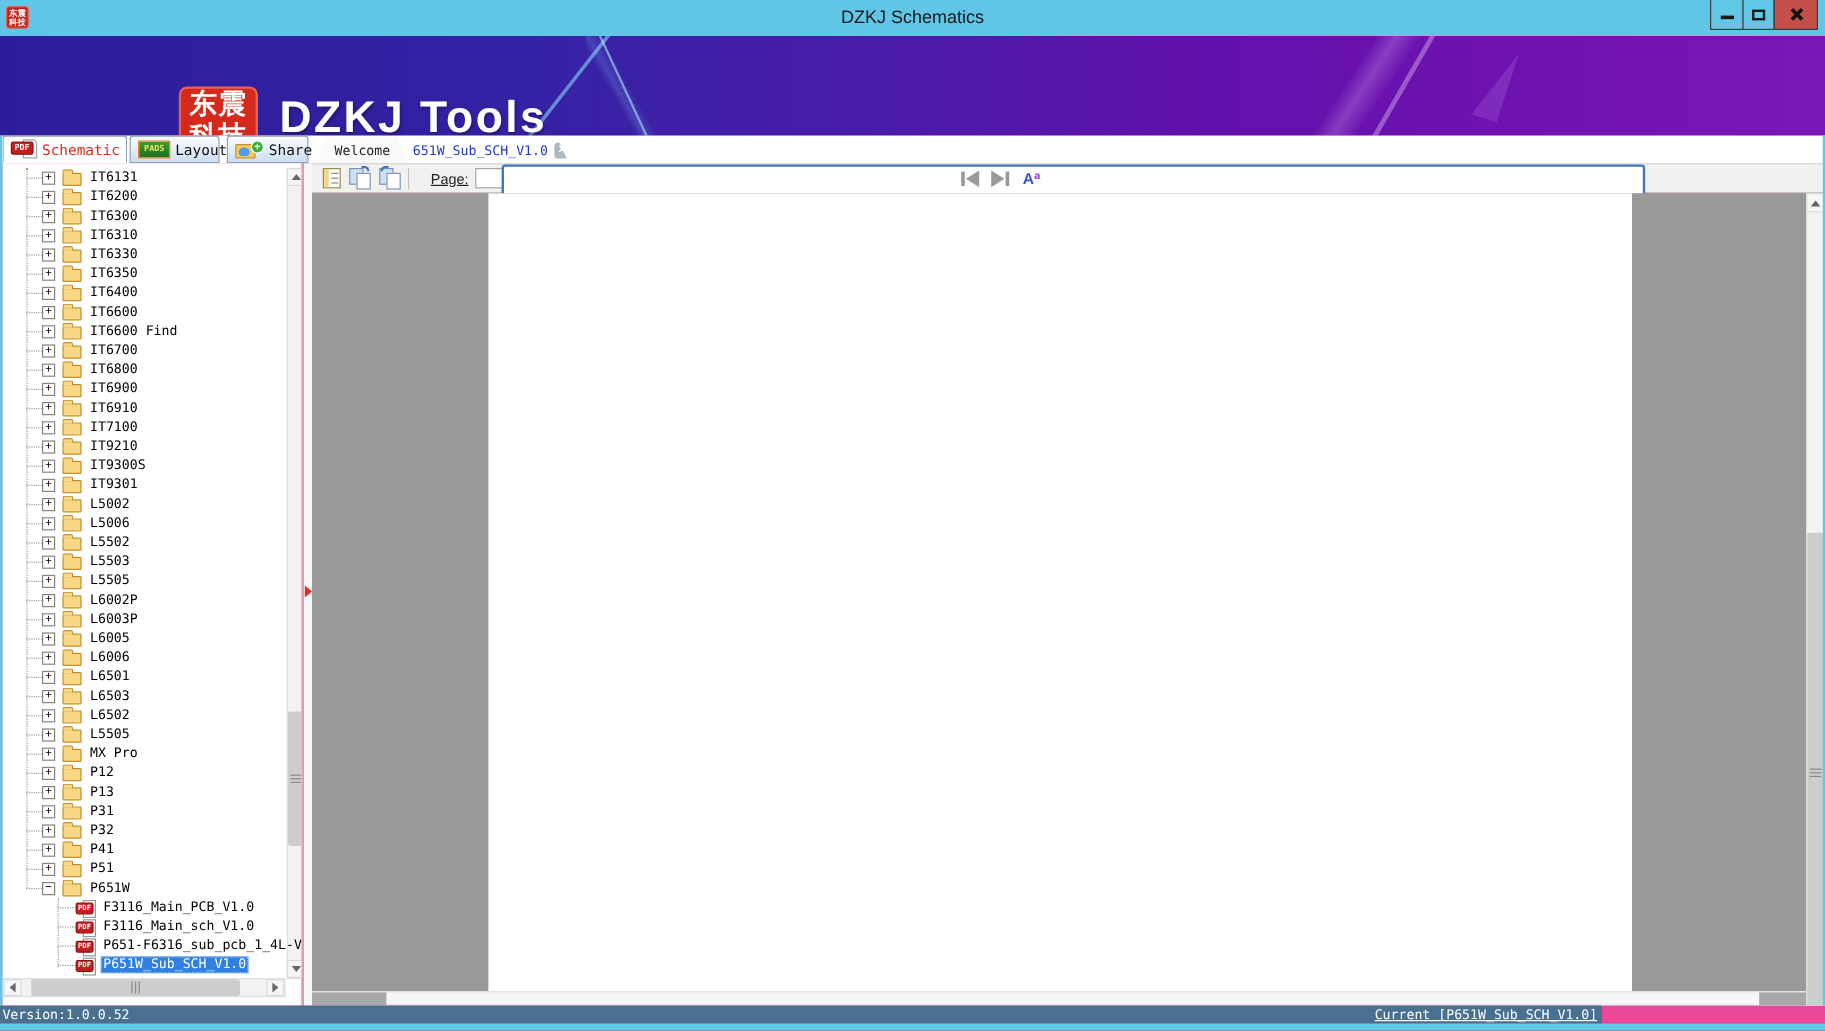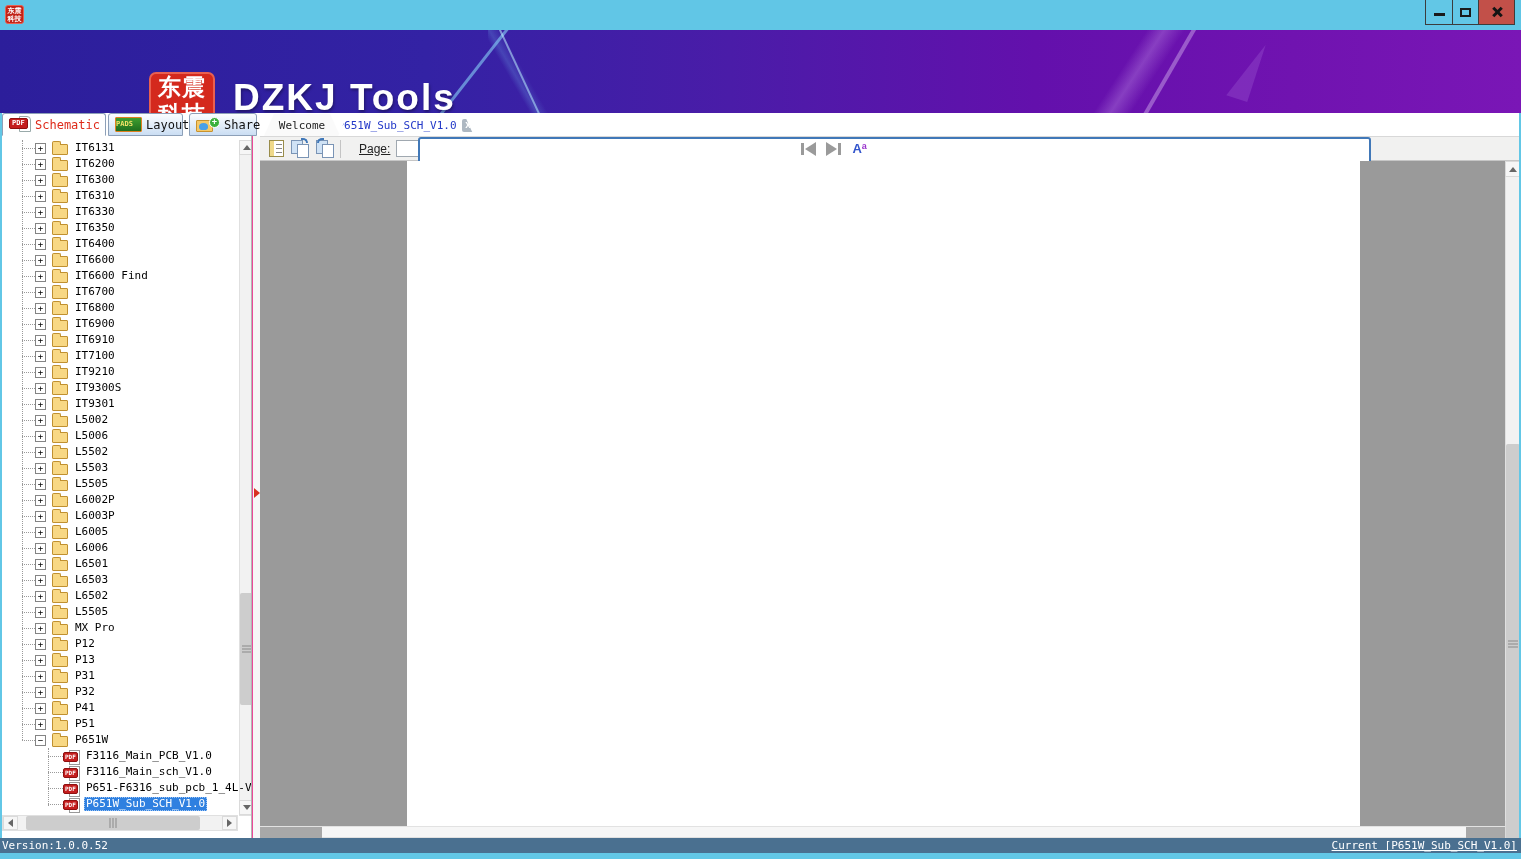--- a/index.html
+++ b/index.html
@@ -47,21 +47,21 @@
   .mtab{position:absolute;top:0;height:23px;border:1px solid #8DA0B8;border-radius:3px 3px 0 0;
         display:flex;align-items:center;padding:0 6px;cursor:pointer;
         background:linear-gradient(#FBFDFF,#CBDEF3);font-family:"DejaVu Sans Mono",monospace;font-size:12px;color:#111;}
   .mtab.active{background:#fff;border-bottom-color:#fff;color:#DE2A1A;}
   .mtab1{left:2px;width:104px;} .mtab2{left:108px;width:75px;} .mtab3{left:189px;width:68px;}
   .ic-pdf{position:relative;width:22px;height:17px;margin-right:4px;flex:none;}
   .ic-pdf-page{position:absolute;right:0;top:0;width:12px;height:16px;background:#fff;border:1px solid #9aa;border-radius:0 4px 0 0;}
   .ic-pdf-badge{position:absolute;left:0;top:2px;background:#C41E1E;border:1px solid #8F1010;color:#fff;
         font:bold 7px/9px "DejaVu Sans Mono",monospace;padding:0 2px;border-radius:2px;}
   .ic-pads{width:27px;height:15px;background:linear-gradient(#3F9F2F,#1E6E1E);border:1px solid #E08020;color:#F2E268;
-        font:bold 7px/13px "DejaVu Sans Mono",monospace;text-align:left;margin-right:4px;flex:none;border-radius:1px;}
+        font:bold 7px/13px "DejaVu Sans Mono",monospace;text-align:center;margin-right:4px;flex:none;border-radius:1px;}
   .ic-share{position:relative;width:24px;height:16px;margin-right:4px;flex:none;}
   .ic-share-folder{position:absolute;left:0;top:3px;width:17px;height:12px;background:#F5C968;border:1px solid #C8922E;border-radius:1px;}
   .ic-share-folder::after{content:'';position:absolute;left:2px;top:2px;width:9px;height:7px;background:#4AA0E8;border-radius:50% 50% 40% 40%;}
   .ic-share-plus{position:absolute;right:0;top:0;width:11px;height:11px;background:#3AB03A;border:1px solid #fff;
         border-radius:50%;color:#fff;font:bold 9px/9px "Liberation Sans",sans-serif;text-align:center;}
   .dtab{position:absolute;top:1px;height:22px;display:flex;align-items:center;justify-content:center;
         clip-path:polygon(10px 0,calc(100% - 10px) 0,100% 100%,0 100%);cursor:pointer;
         background:#FAFAFA;filter:drop-shadow(0 0 1px #9aa5b0);
         font-family:"DejaVu Sans Mono",monospace;font-size:11px;color:#222;}
   .dtab1{left:264px;width:76px;}
@@ -170,37 +170,38 @@
   .page{position:absolute;left:147px;top:0;width:953px;height:665px;background:#fff;}
   .v-vscroll{left:1245px;top:0;width:16px;height:677px;}
   .vv-up{left:1245px;top:0;width:16px;height:16px;}
   .vv-down{left:1245px;top:660px;width:16px;height:17px;}
   .vv-thumb{left:1246px;top:283px;width:14px;height:400px;}
   .v-hscroll{left:0;top:665px;width:1245px;height:12px;background:#F6F6F6;border-top:1px solid #E2E2E2;}
   .vh-thumb{left:0;top:666px;width:62px;height:11px;background:#A8A8A8;border-radius:0;}
   .vh-block{position:absolute;left:1206px;top:666px;width:39px;height:11px;background:#A8A8A8;}
 
   
-  .statusbar{position:absolute;left:0;top:838px;width:1521px;height:15px;background:#4A7090;color:#fff;
+  .statusbar{position:absolute;left:0;top:838px;width:1335px;height:15px;background:#4A7090;color:#fff;
         font:11px/15px "DejaVu Sans Mono",monospace;}
   .st-left{position:absolute;left:2px;top:0;}
   .st-right{position:absolute;right:4px;top:0;text-decoration:underline;}
   .bottomstrip{position:absolute;left:0;top:853px;width:1521px;height:6px;background:#62C7E6;}
   .sidestrip{position:absolute;top:113px;width:2px;height:725px;background:#62C7E6;}
   .sidestrip.l{left:0;} .sidestrip.r{left:1519px;}
 </style>
 </head>
 <body>
 
 <div id="app">
 
   <div class="titlebar">
     <div class="app-icon">
       <span>东震</span><br><span>科技</span>
     </div>
+    <div class="wtitle">DZKJ Schematics</div>
     <div class="winbtns">
       <div class="wbtn min">
           <span class="g-min"></span>
         </div>
       <div class="wbtn max">
           <span class="g-max"></span>
         </div>
       <div class="wbtn close">
           <span class="g-close"></span>
         </div>

